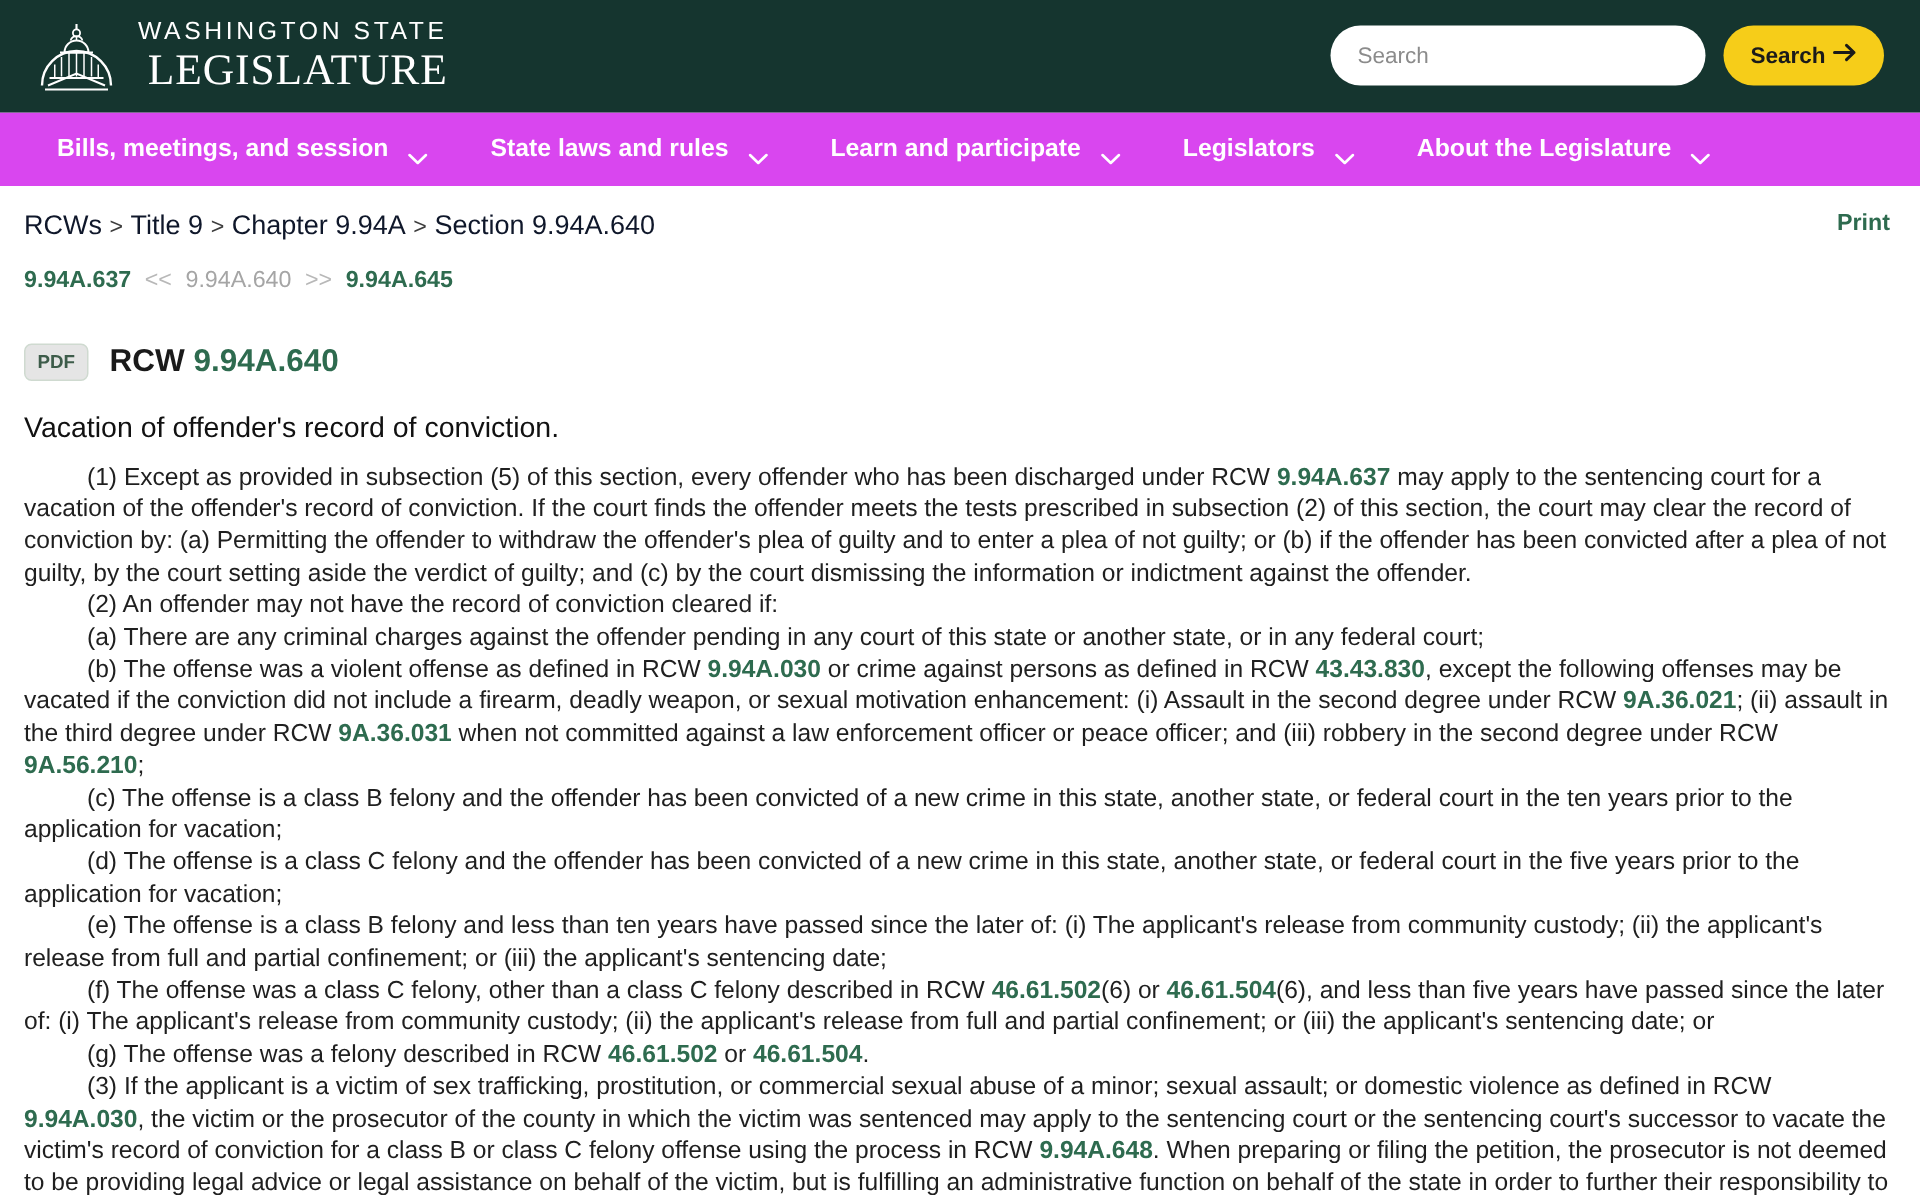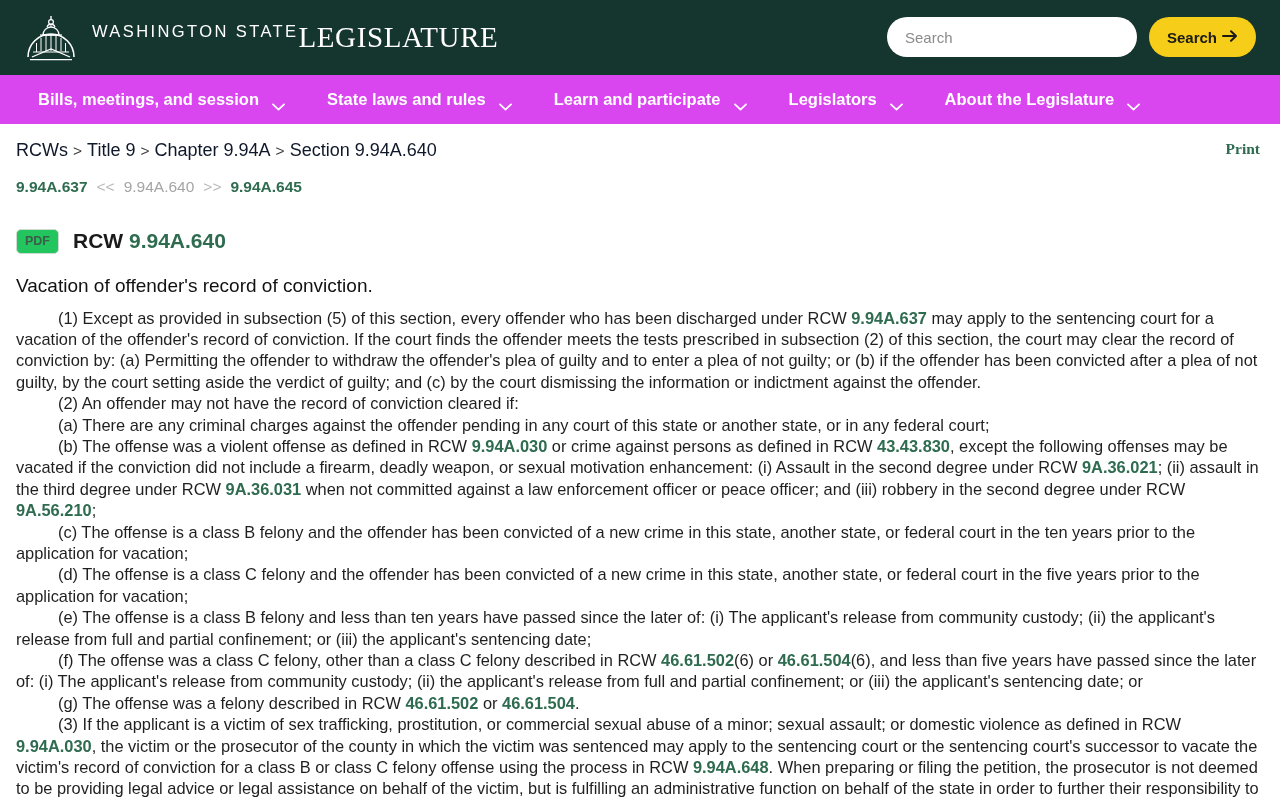--- a/index.html
+++ b/index.html
@@ -16,21 +16,21 @@
   .masthead {
     height: 75px;
     background: #15352f;
     display: flex;
     align-items: center;
     padding: 0 24px;
     position: relative;
   }
   .brand { display: flex; align-items: center; gap: 14px; }
   .dome-icon { width: 54px; height: 54px; flex: 0 0 54px; }
-  .brand-text { display: flex; flex-direction: row; justify-content: center; line-height: 1; }
+  .brand-text { display: flex; flex-direction: column; justify-content: center; line-height: 1; }
   .brand-line1 {
     color: #ffffff;
     font-size: 16.5px;
     letter-spacing: 2.4px;
     font-weight: 400;
     margin-bottom: 3px;
     font-family: "Liberation Sans", sans-serif;
   }
   .brand-line2 {
     color: #ffffff;
@@ -112,21 +112,21 @@
   .crumb-sep {
     color: #3d3d3d;
     font-size: 15.5px;
     margin: 0 5px;
     font-family: "Liberation Sans", sans-serif;
   }
   .print-link {
     position: absolute; right: 20px; top: 16px;
     color: #2e6b4f; font-size: 15.5px; font-weight: bold;
     cursor: pointer; text-decoration: none;
-    font-family: Liberation Serif, serif;
+    font-family: Liberation Sans, sans-serif;
   }
 
   
   .pager-row {
     display: flex; align-items: baseline;
     padding: 17px 16px 0 16px;
     gap: 9px;
   }
   .pager-link {
     color: #2e6b4f; font-size: 15.5px; font-weight: bold;
@@ -135,21 +135,21 @@
   }
   .pager-arrow { color: #b8b8b8; font-size: 15.5px; }
   .pager-current { color: #a5a5a5; font-size: 15.5px; }
 
   
   .title-row {
     display: flex; align-items: center; gap: 14px;
     padding: 33px 16px 0 16px;
   }
   .pdf-badge {
-    background: #22c55e;
+    background: #e5e5e5;
     border: 1px solid #cfdad0;
     border-radius: 5px;
     color: #3d5c4a;
     font-size: 12.5px;
     font-weight: bold;
     padding: 5px 8px;
     cursor: pointer;
     line-height: 1;
     font-family: "Liberation Sans", sans-serif;
   }

